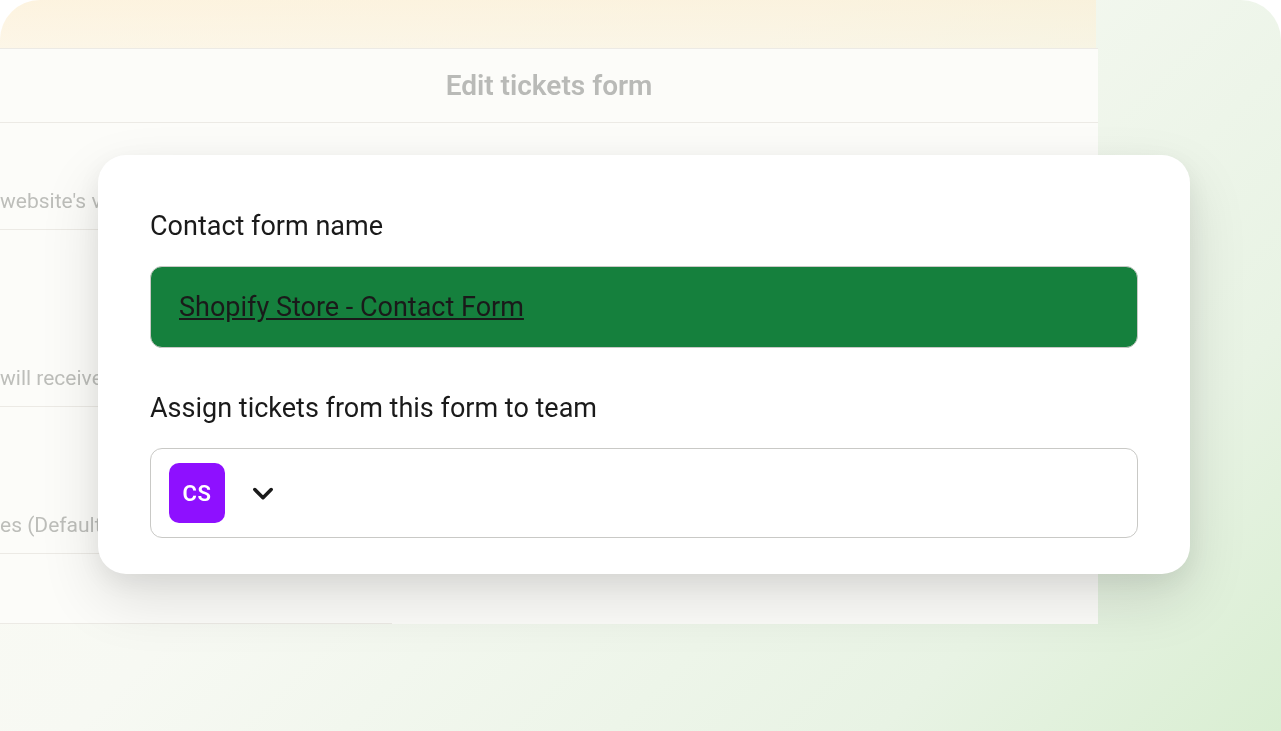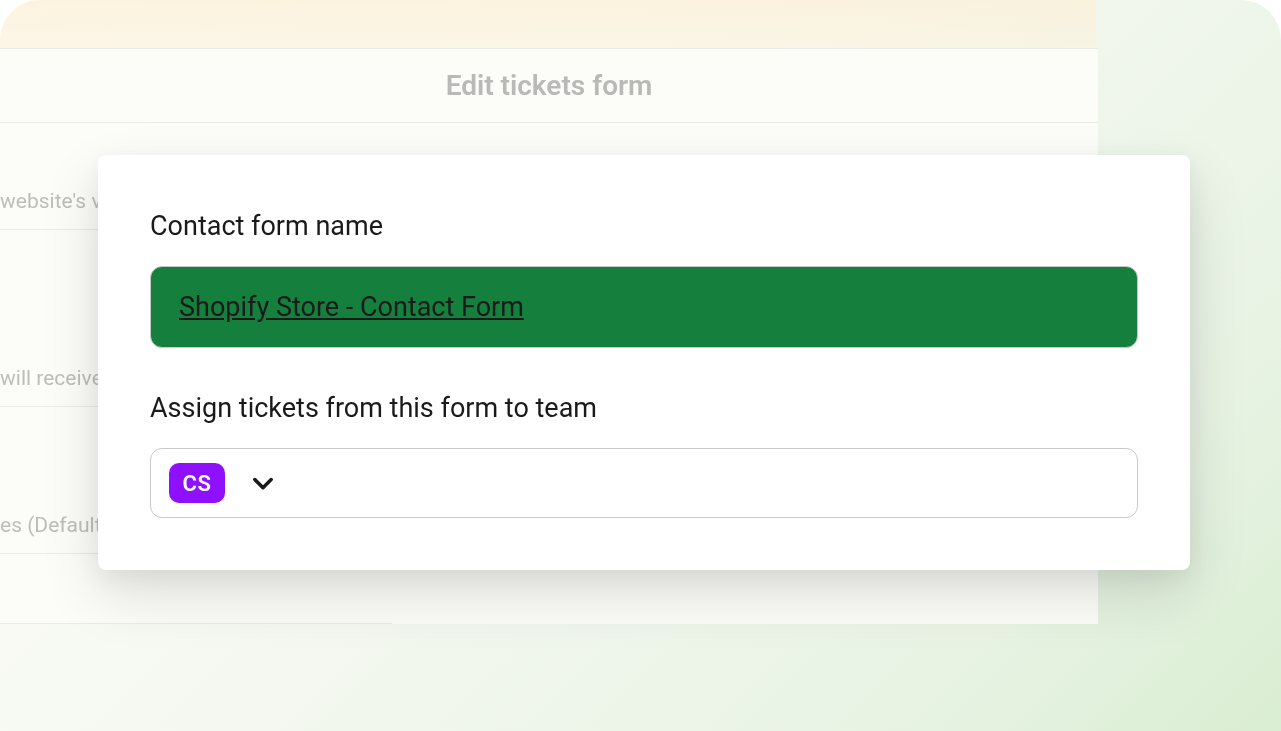--- a/index.html
+++ b/index.html
@@ -80,23 +80,23 @@
     .faded-row-short {
       width: 392px;
     }
 
     .modal-card {
       position: absolute;
       top: 155px;
       left: 98px;
       width: 1092px;
       background: #ffffff;
-      border-radius: 8px;
+      border-radius: 28px;
       box-shadow: 0 25px 60px rgba(0, 0, 0, 0.12), 0 8px 24px rgba(0, 0, 0, 0.06);
-      padding: 55px 52px 52px 52px;
+      padding: 55px 52px 36px 52px;
     }
 
     .field-group {
       margin-bottom: 44px;
     }
 
     .field-group:last-child {
       margin-bottom: 0;
     }
 
@@ -127,21 +127,21 @@
       border-radius: 12px;
       padding: 14px 26px 14px 18px;
       display: flex;
       align-items: center;
       cursor: pointer;
       background: #ffffff;
     }
 
     .team-badge {
       width: 56px;
-      height: 40px;
+      height: 60px;
       background: #8e10ff;
       border-radius: 10px;
       display: flex;
       align-items: center;
       justify-content: center;
       margin-right: 24px;
       flex-shrink: 0;
     }
 
     .team-badge-text {

